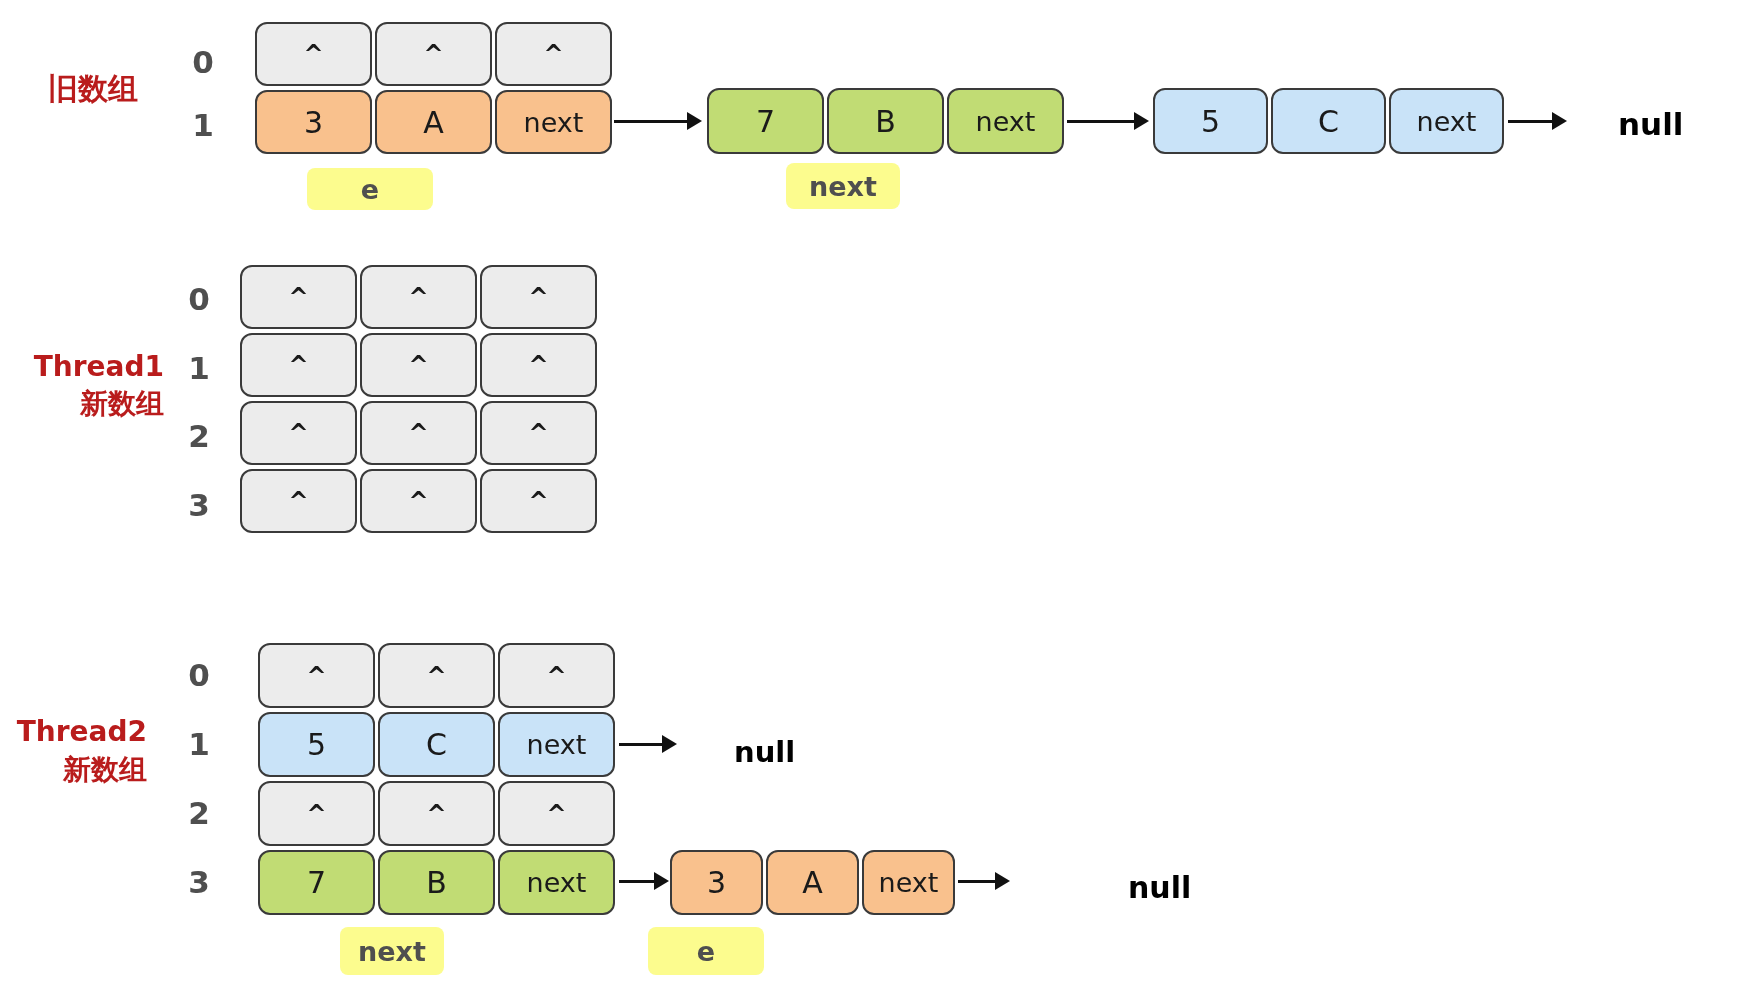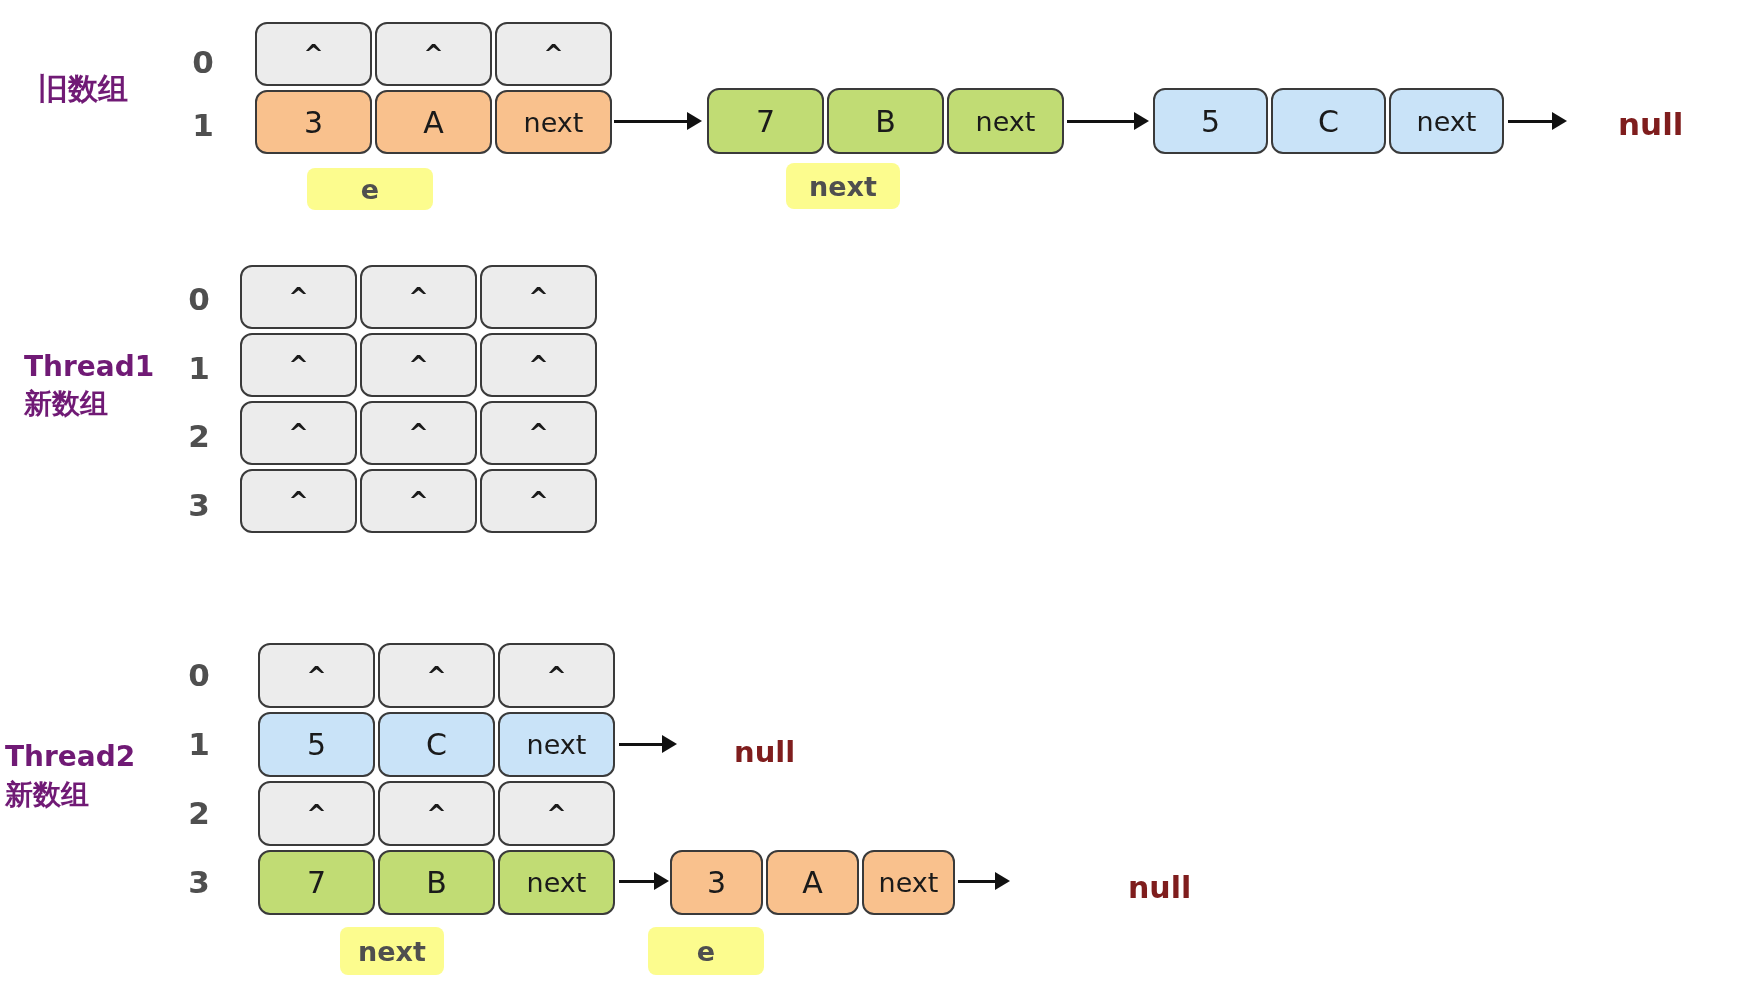--- a/index.html
+++ b/index.html
@@ -28,26 +28,26 @@
   .c-blue{background:#c9e3f8;}
   
   .node{position:absolute;display:flex;gap:3px;}
   .node .cell{width:117px;height:66px;}
   #node-b{left:707px;top:88px;}
   #node-c{left:1153px;top:88px;}
   #node-c .cell{width:115px;}
   #node-a{left:670px;top:850px;}
   #node-a .cell{width:93px;height:65px;}
   
-  .side-label{position:absolute;text-align:left;font-weight:700;color:#701a75;font-size:28px;line-height:37px;}
+  .side-label{position:absolute;text-align:right;font-weight:700;color:#b91c1c;font-size:28px;line-height:37px;}
   #old-label{left:38px;top:72px;width:100px;font-size:30px;line-height:34px;}
   #t1-label{left:24px;top:348px;width:140px;}
-  #t2-label{left:5px;top:738px;width:142px;line-height:38px;}
+  #t2-label{left:5px;top:713px;width:142px;line-height:38px;}
   .idx{position:absolute;width:30px;text-align:center;font-size:31px;font-weight:700;color:#4f4f4f;}
-  .null-text{position:absolute;font-weight:700;color:#7f1d1d;font-size:30px;}
+  .null-text{position:absolute;font-weight:700;color:#000000;font-size:30px;}
   .hl{
     position:absolute;background:#fcfc8e;border-radius:8px;
     display:flex;align-items:center;justify-content:center;
     font-size:27px;font-weight:700;color:#4f4f4f;
   }
   
   .arrow{position:absolute;height:3px;background:#111;}
   .arrow::after{
     content:'';position:absolute;right:-14px;top:-8px;width:0;height:0;
     border-left:15px solid #111;border-top:9px solid transparent;border-bottom:9px solid transparent;

